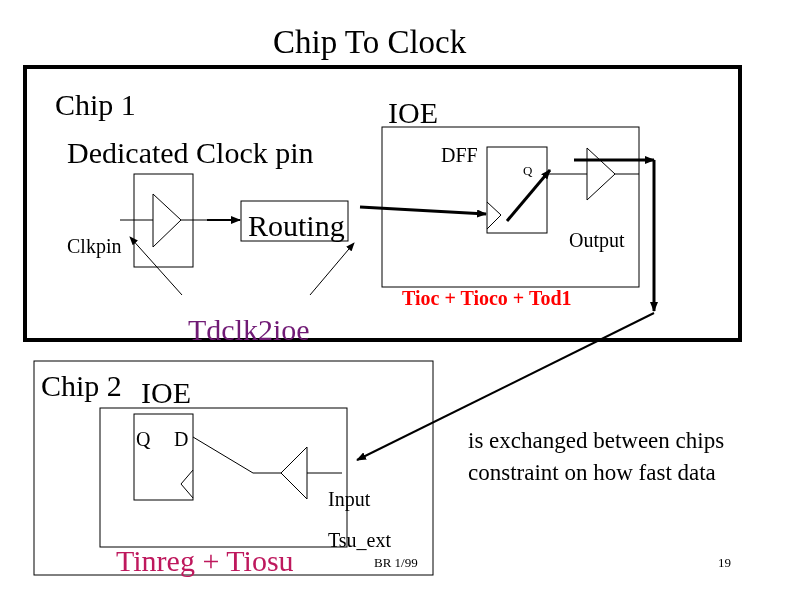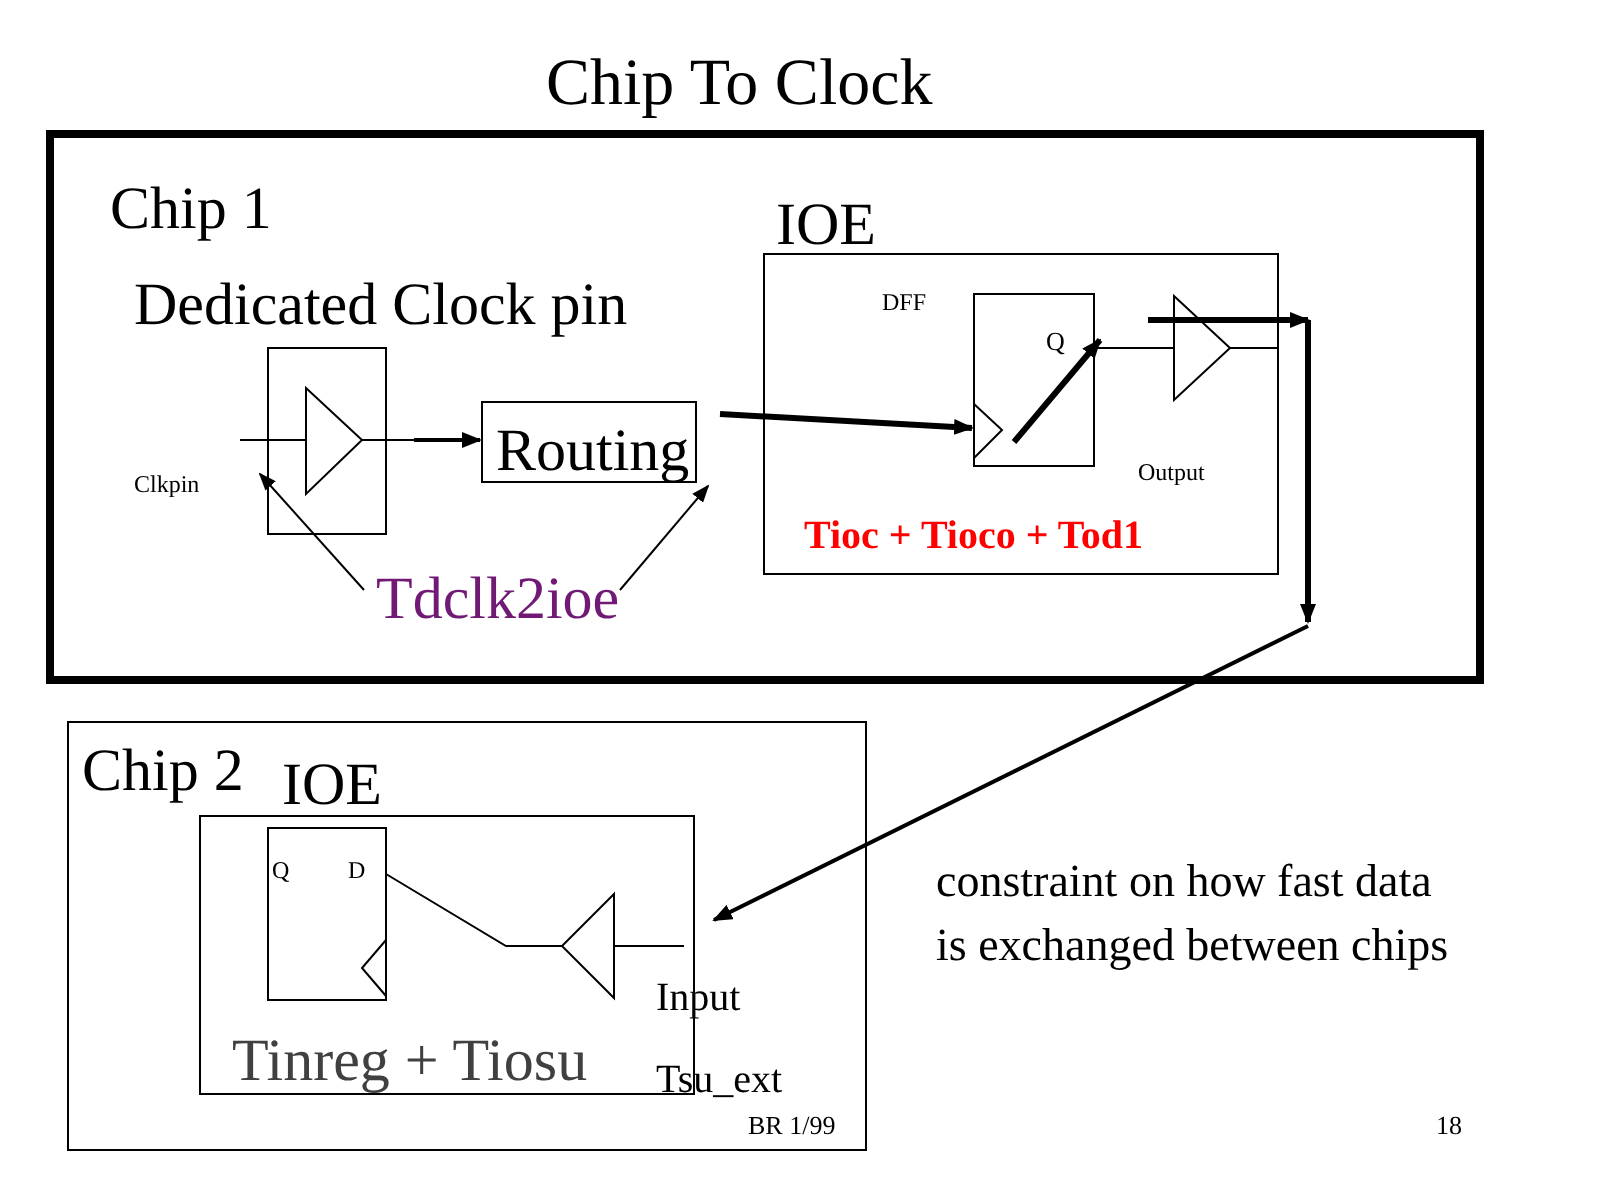--- a/index.html
+++ b/index.html
@@ -3,23 +3,23 @@
   <meta charset="utf-8">
   <style>
     html, body { margin: 0; padding: 0; background: #ffffff; }
     body { width: 800px; height: 600px; position: relative; overflow: hidden;
            font-family: "Liberation Serif", "DejaVu Serif", serif; color: #000; }
     svg { position: absolute; left: 0; top: 0; }
     .t { position: absolute; white-space: nowrap; line-height: 1; }
     .title { font-size: 33px; }
     .lbl-lg { font-size: 30px; }
     .lbl-md { font-size: 20px; }
-    .lbl-sm { font-size: 12px; }
+    .lbl-sm { font-size: 20px; }
     .lbl-xs { font-size: 13px; }
-    .red { color: #ff0000; }
+    .red { color: #ff0000; margin-top: 30px; }
     .bold { font-weight: bold; }
     .note { font-size: 23px; line-height: 32px; }
   </style>
 </head>
 <body>
 
 <svg width="800" height="600" viewBox="0 0 800 600">
   <defs>
     <marker id="ah" markerWidth="10" markerHeight="8" refX="9" refY="4" orient="auto" markerUnits="userSpaceOnUse">
       <path d="M0,0 L10,4 L0,8 Z" fill="#000"></path>
@@ -83,21 +83,21 @@
 <div class="t lbl-xs" style="left:523px; top:164px;">Q</div>
 <div class="t lbl-sm" style="left:569px; top:230px;">Output</div>
 <div class="t lbl-md red bold" style="left: 402px; top: 258px; color: rgb(255, 0, 0);">Tioc + Tioco + Tod1</div>
 
 <div class="t lbl-lg" style="left:41px; top:371px;">Chip 2</div>
 <div class="t lbl-lg" style="left:141px; top:378px;">IOE</div>
 <div class="t lbl-sm" style="left:136px; top:429px;">Q</div>
 <div class="t lbl-sm" style="left:174px; top:429px;">D</div>
 <div class="t lbl-md" style="left:328px; top:489px;">Input</div>
 <div class="t lbl-md" style="left:328px; top:530px;">Tsu_ext</div>
-<div class="t lbl-lg red" style="left: 116px; top: 516px; color: #404040;">Tinreg + Tiosu</div>
+<div class="t lbl-lg red" style="left: 116px; top: 516px; color: #be185d;">Tinreg + Tiosu</div>
 
 <div class="t note" style="left:468px; top:425px;">
+  <div>is exchanged between chips</div>
   <div>constraint on how fast data</div>
-  <div>is exchanged between chips</div>
 </div>
 
 <div class="t lbl-xs" style="left:374px; top:556px;">BR 1/99</div>
-<div class="t lbl-xs" style="left:718px; top:556px;">18</div>
+<div class="t lbl-xs" style="left:718px; top:556px;">19</div>
 
 </body></html>

